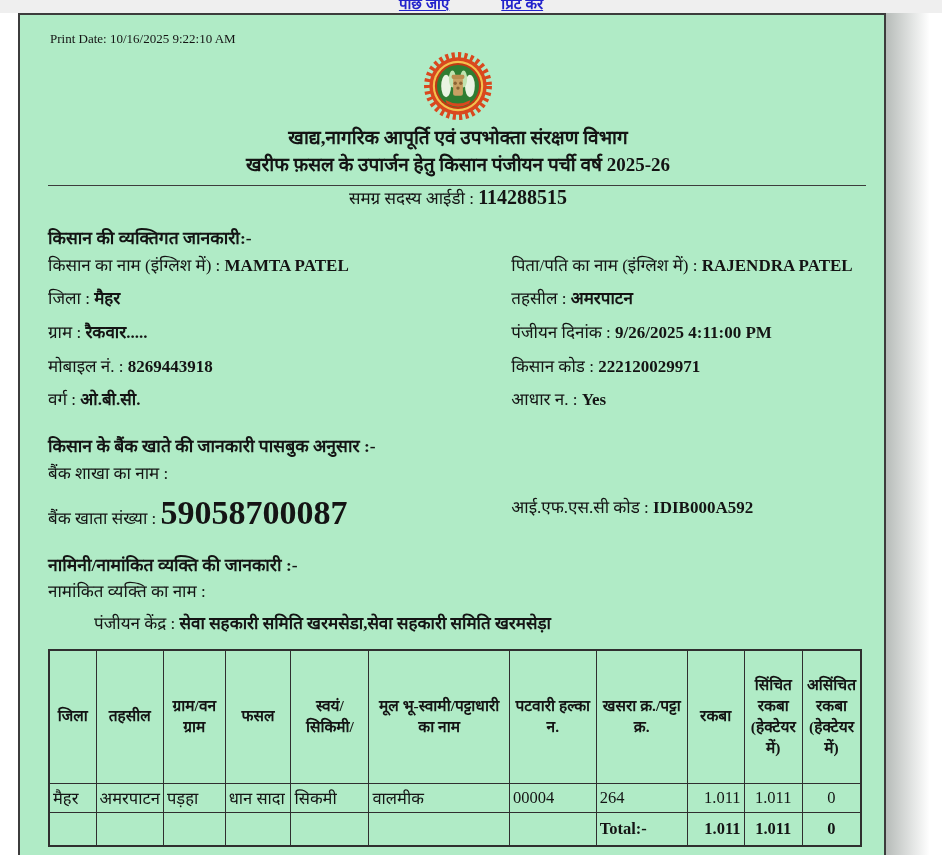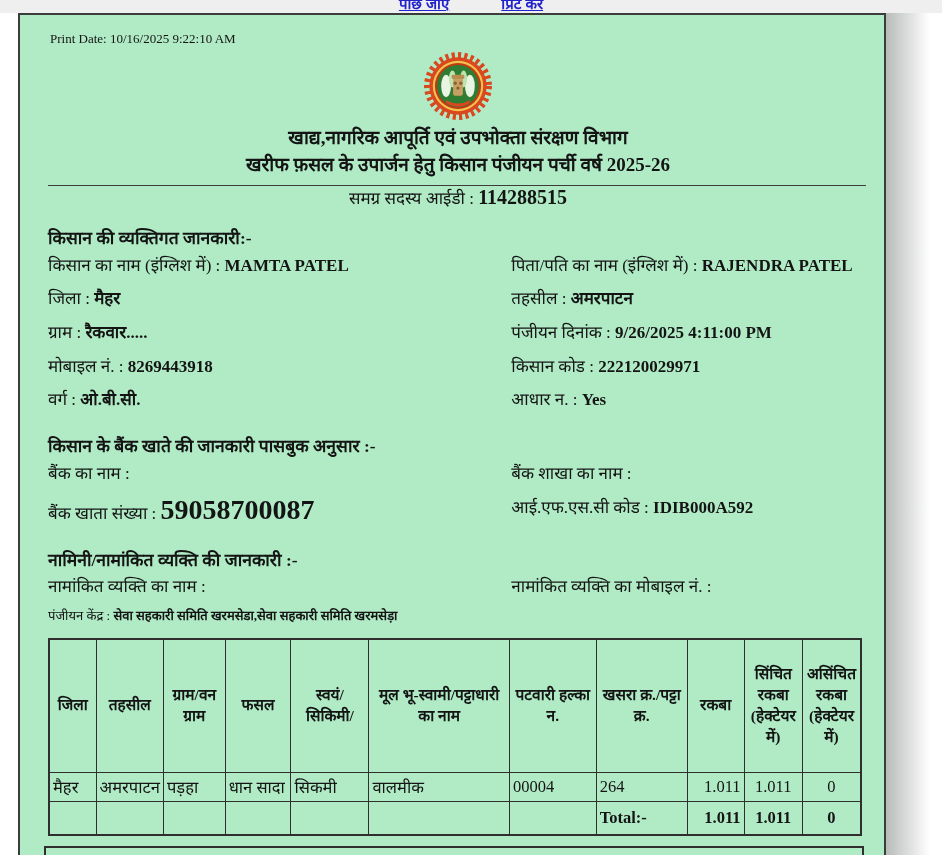--- a/index.html
+++ b/index.html
@@ -34,22 +34,22 @@
   .print-date{font-size:13px;margin:6px 0 0 2px;}
   .logo-wrap{display:flex;justify-content:center;margin-top:4px;}
   .doc-titles{text-align:center;font-weight:bold;font-size:19px;line-height:1.4;}
   .rule{border:none;border-top:1.5px solid #3c3c3c;margin:7px 2px 0 0;}
   .samagra{text-align:center;font-size:17px;}
   .samagra .big-val{font-weight:bold;font-size:20px;}
   .sec-heading{font-weight:bold;font-size:17.5px;margin-top:16px;}
   .frow{display:grid;grid-template-columns:56.5% 43.5%;font-size:17px;padding:4.5px 0;}
   .fcell{line-height:1.45;}
   .fval{font-weight:bold;}
-  .acct-val{font-weight:bold;font-size:28px;line-height:1;}
-  .center-line{font-size:13px;line-height:1.5;margin-top:2px;width:60%;}
+  .acct-val{font-weight:bold;font-size:34px;line-height:1;}
+  .center-line{font-size:17px;line-height:1.5;margin-top:2px;width:60%;margin-left:46px;}
   
   table.land{
     width:calc(100% - 6px);margin-top:12px;border-collapse:collapse;
     border:2px solid #2f2f2f;table-layout:fixed;
   }
   table.land th,table.land td{border:1px solid #2f2f2f;overflow:hidden;}
   table.land th{
     font-size:15.5px;font-weight:bold;text-align:center;
     padding:24px 2px;line-height:1.35;
   }
@@ -137,32 +137,30 @@
     <div class="fcell"><span>मोबाइल नं. :</span> <span class="fval">8269443918</span></div>
     <div class="fcell"><span>किसान कोड :</span> <span class="fval">222120029971</span></div>
   </div>
   <div class="frow">
     <div class="fcell"><span>वर्ग :</span> <span class="fval">ओ.बी.सी.</span></div>
     <div class="fcell"><span>आधार न. :</span> <span class="fval">Yes</span></div>
   </div>
 
   <div class="sec-heading">किसान के बैंक खाते की जानकारी पासबुक अनुसार :-</div>
   <div class="frow">
-    <div class="fcell"><span>बैंक का नाम :</span> <span class="fval"></span></div>
     <div class="fcell"><span>बैंक शाखा का नाम :</span> <span class="fval"></span></div>
   </div>
   <div class="frow">
     <div class="fcell"><span>बैंक खाता संख्या :</span> <span class="acct-val">59058700087</span></div>
     <div class="fcell"><span>आई.एफ.एस.सी कोड :</span> <span class="fval">IDIB000A592</span></div>
   </div>
 
   <div class="sec-heading">नामिनी/नामांकित व्यक्ति की जानकारी :-</div>
   <div class="frow">
     <div class="fcell"><span>नामांकित व्यक्ति का नाम :</span> <span class="fval"></span></div>
-    <div class="fcell"><span>नामांकित व्यक्ति का मोबाइल नं. :</span> <span class="fval"></span></div>
   </div>
   <div class="center-line">
     <span>पंजीयन केंद्र :</span>
     <span class="fval">सेवा सहकारी समिति खरमसेडा,सेवा सहकारी समिति खरमसेड़ा</span>
   </div>
 
   <table class="land">
     <colgroup>
       <col class="c0">
         <col class="c1">

